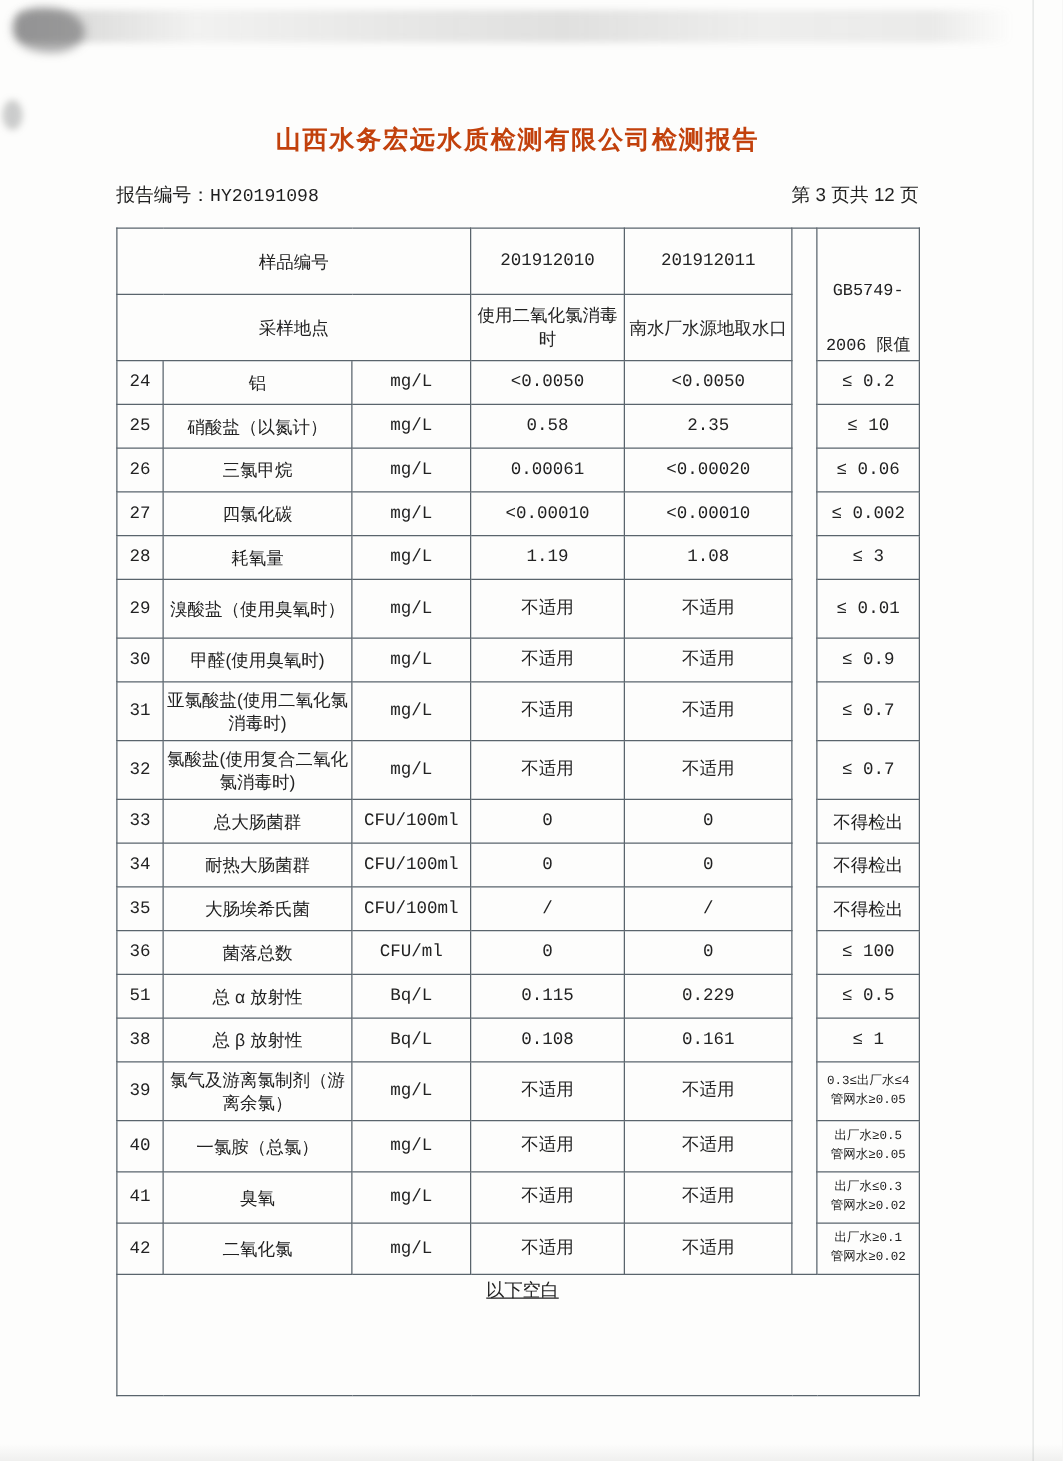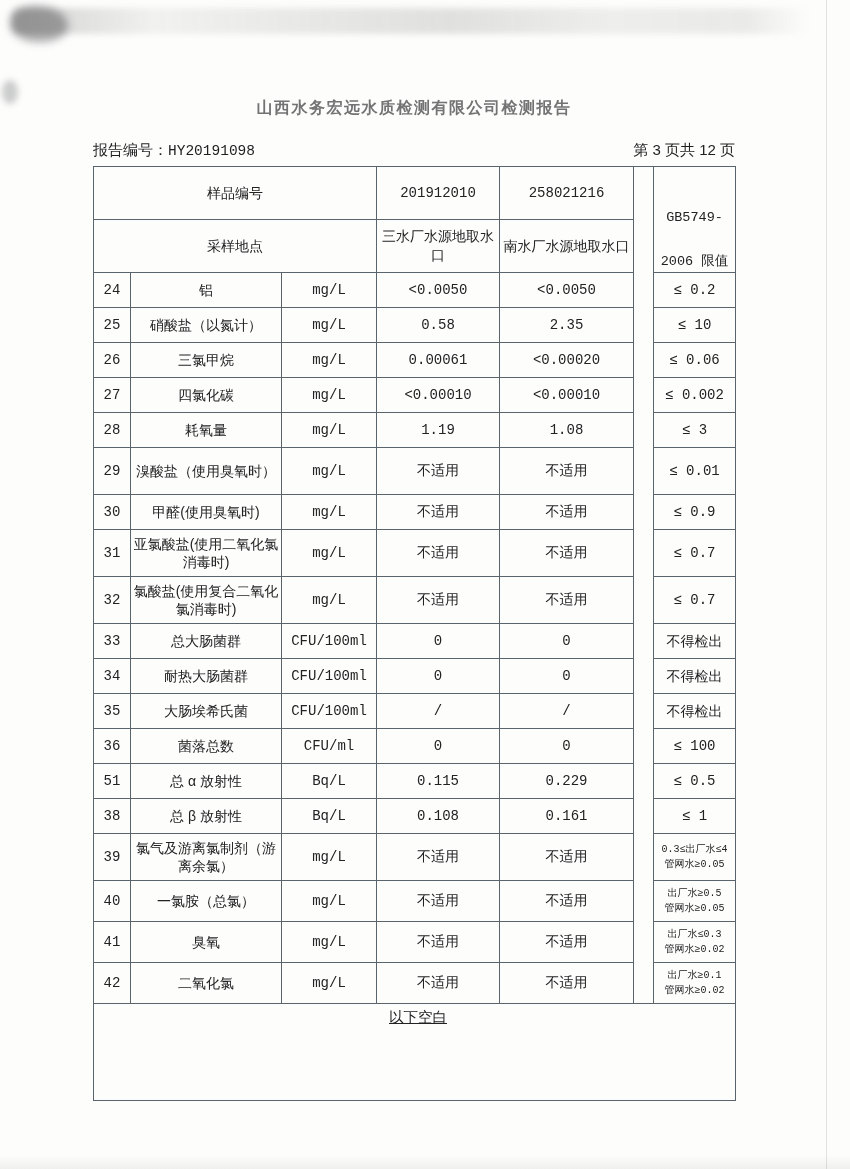--- a/index.html
+++ b/index.html
@@ -37,25 +37,25 @@
     background:rgba(100,110,112,.18);
   }
   .edge-shade-bottom{
     position:absolute;left:0;right:0;bottom:0;height:14px;
     background:linear-gradient(180deg,rgba(0,0,0,0),rgba(120,120,118,.10));
   }
 
   .content{position:absolute;left:93px;top:98px;width:642px;}
   .doc-title{
     margin:0 0 22px 0;text-align:center;
-    font-size:16px;font-weight:bold;letter-spacing:1.5px;color:#737373;
+    font-size:20px;font-weight:bold;letter-spacing:1.5px;color:#c2410c;
   }
   .meta{
     display:flex;justify-content:space-between;align-items:flex-end;
-    font-size:15px;margin-bottom:6px;color:#1f1f1f;
+    font-size:15px;margin-bottom:16px;color:#1f1f1f;
   }
   .mono{font-family:"Liberation Mono","DejaVu Sans Mono",monospace;}
   .meta .mono{font-size:14.5px;}
 
   table.report{
     border-collapse:collapse;table-layout:fixed;width:642px;padding-left:37px;
   }
   table.report td{
     border:1px solid #5a646c;
     text-align:center;vertical-align:middle;
@@ -109,30 +109,30 @@
         <col style="width:123px">
           <col style="width:134px">
           <col style="width:20px">
           <col style="width:82px">
       </colgroup>
 
       <tbody>
           <tr class="hh">
         <td colspan="3">样品编号</td>
         <td class="val">201912010</td>
-        <td class="val">258021216</td>
+        <td class="val">201912011</td>
         <td rowspan="21"></td>
         <td rowspan="2" class="limit-head">
           <div class="gap">GB5749-</div>
           <div>2006 限值</div>
         </td>
       </tr>
       <tr class="hh">
         <td colspan="3">采样地点</td>
-        <td class="loc">三水厂水源地取水口</td>
+        <td class="loc">使用二氧化氯消毒时</td>
         <td class="loc">南水厂水源地取水口</td>
       </tr>
 
       <tr class="h34">
         <td class="val">24</td>
         <td class="name">铝</td>
         <td class="val">mg/L</td>
         <td class="val">&lt;0.0050</td>
         <td class="val">&lt;0.0050</td>
         <td class="val">≤ 0.2</td>

